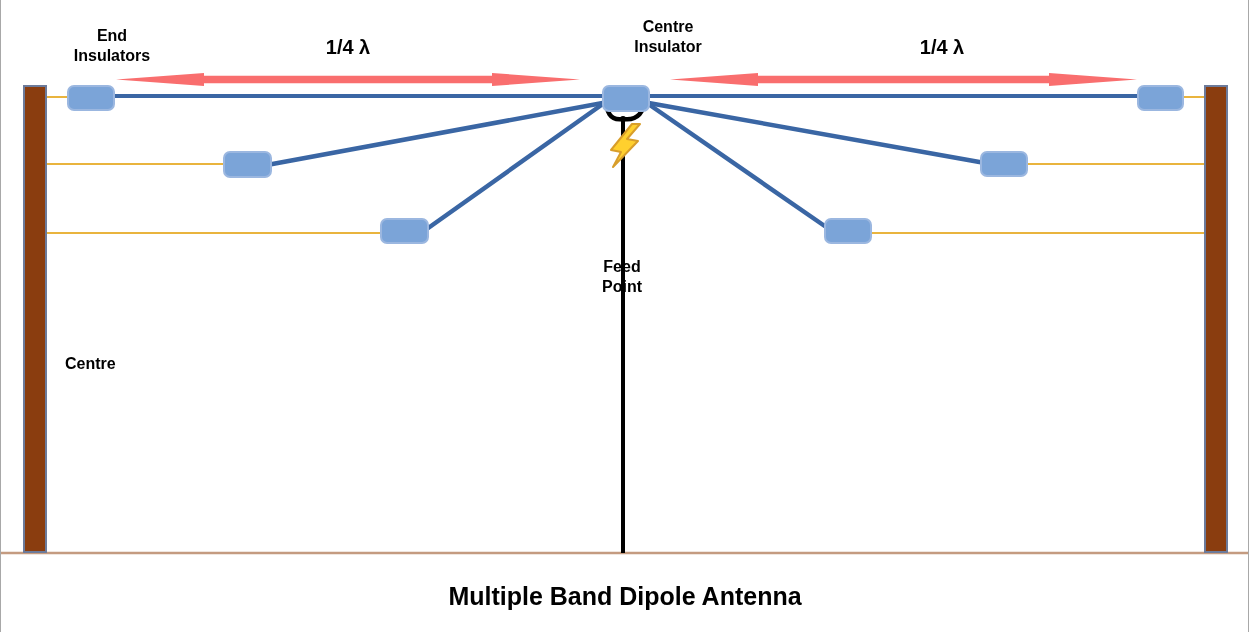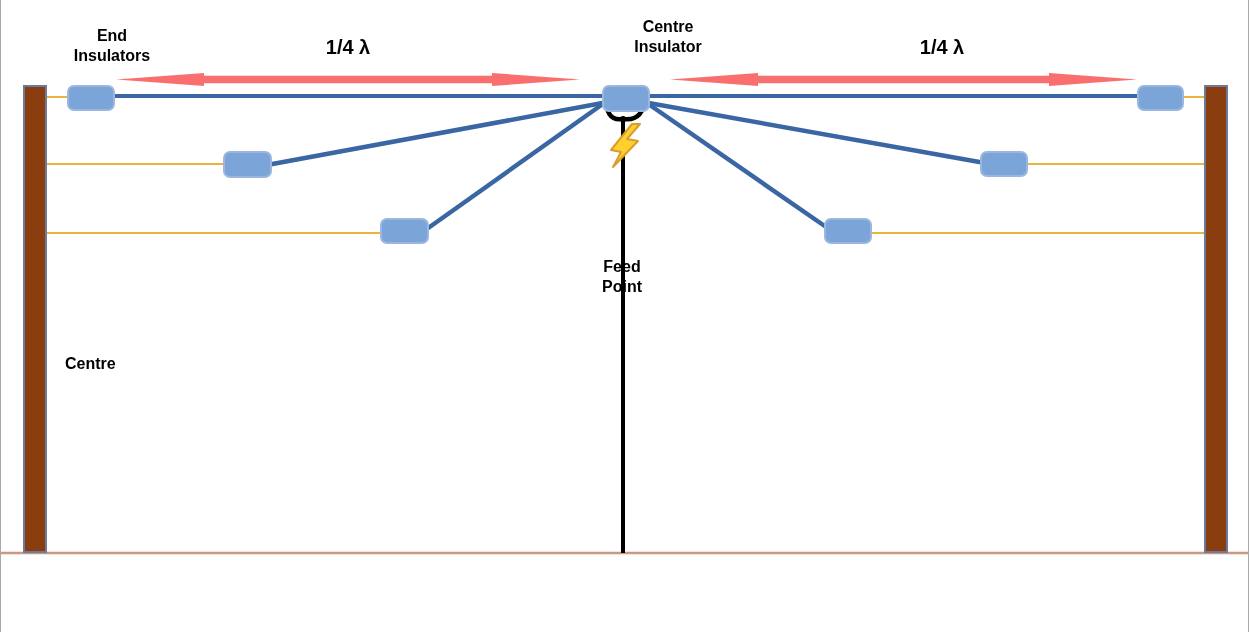--- a/index.html
+++ b/index.html
@@ -99,13 +99,14 @@
   <div class="lbl" style="left:623px;top:17px;margin-left:44px;">Centre
 Insulator</div>
 
   <div class="lbl quarter" style="left:941px;top:37px;">1/4 λ</div>
 
   <div class="lbl" style="left:621px;top:257px;">Feed
 Point</div>
 
   <div class="lbl left-align" style="left:64px;top:354px;">Centre</div>
 
+  <div class="main-title" style="left:624px;top:583px;">Multiple Band Dipole Antenna</div>
 </div>
 
 </body></html>

